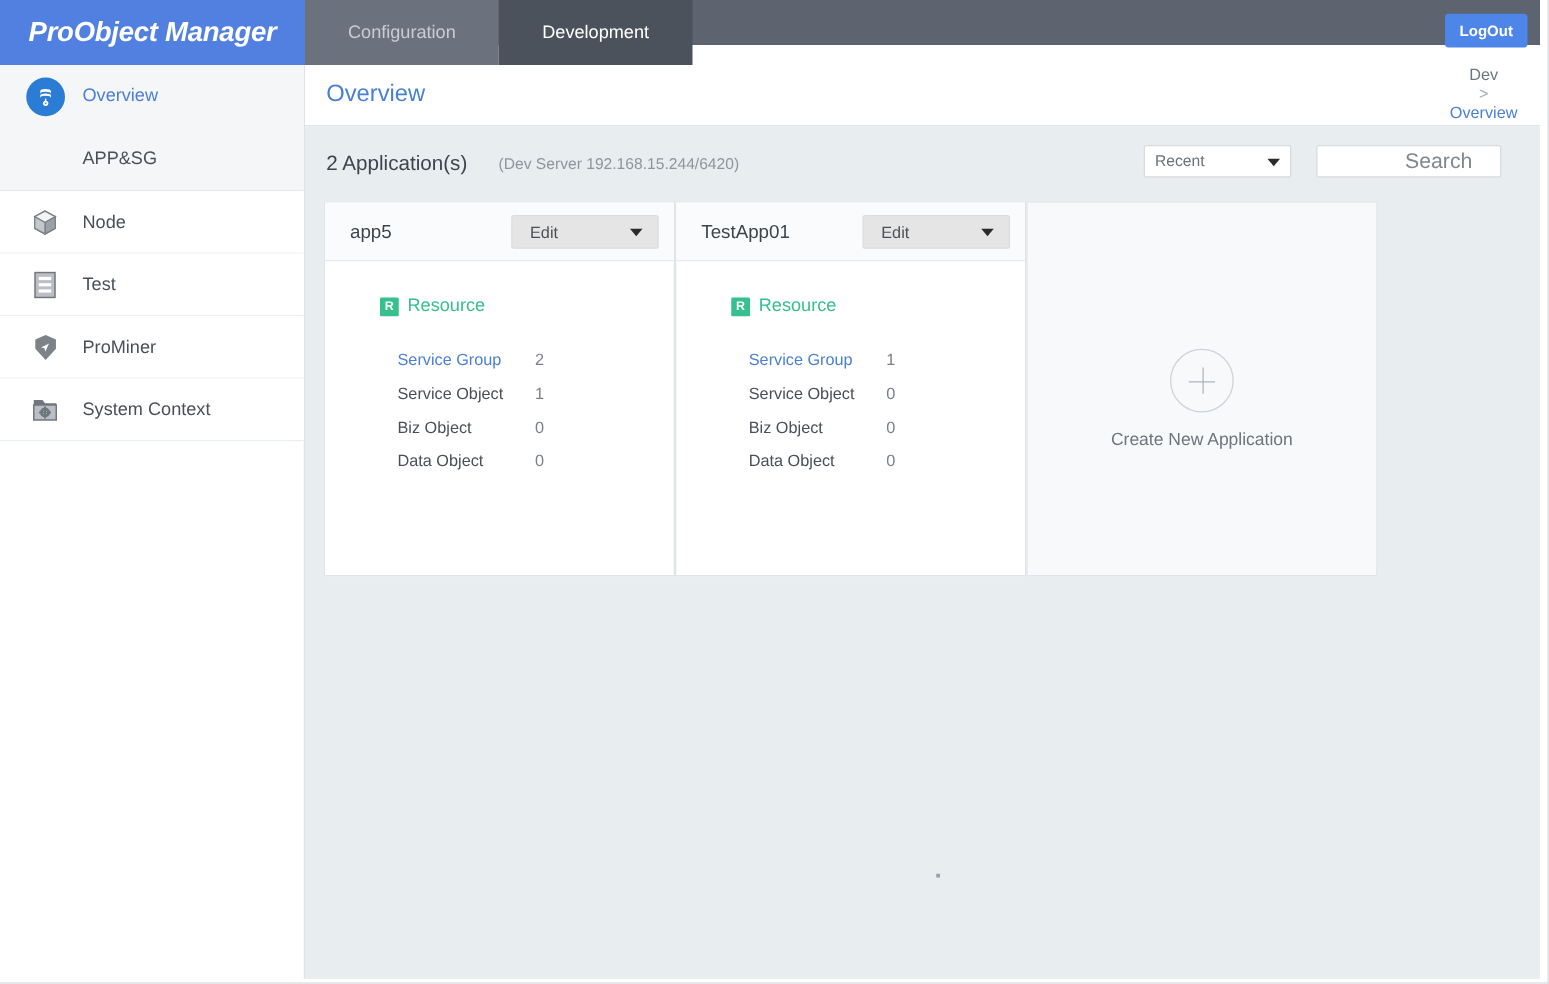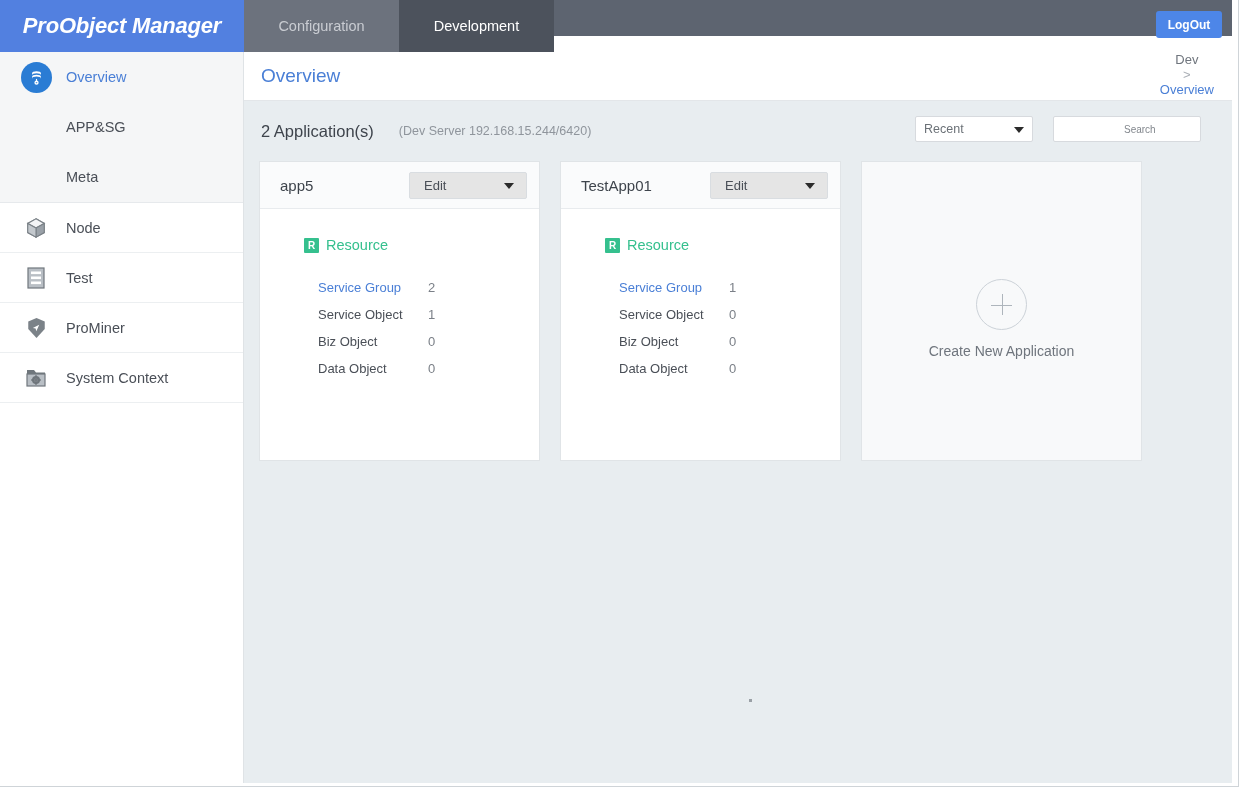--- a/index.html
+++ b/index.html
@@ -155,31 +155,30 @@
     border-radius: 2px;
     display: flex; align-items: center;
   }
   .searchbox .divider {
     width: 1px; height: 15px;
     background: #d7dade;
     margin-left: 27px; margin-right: 10px;
   }
   .searchbox input {
     border: none; outline: none;
-    font-size: 10px; color: #737373;
+    font-size: 17px; color: #737373;
     font-family: "Liberation Sans", sans-serif;
     width: 100px; background: transparent; margin-left: 33px;
   }
   .searchbox input::placeholder { color: #82878d; }
 
   
   .cards {
     display: flex;
     padding-left: 15px;
-    gap: 20px;
   }
   .card {
     width: 281px; height: 300px;
     background: #ffffff;
     border: 1px solid #e0e4e7;
   }
   .card-head {
     height: 47px;
     background: #fafbfc;
     border-bottom: 1px solid #e8ebee;
@@ -305,23 +304,20 @@
             </svg>
           </span>
         </span>
         <span>Overview</span>
       </div>
 
       <div class="side-item">
         <span class="label-sub">APP&amp;SG</span>
       </div>
 
-      <div class="side-item">
-        <span class="label-sub">Meta</span>
-      </div>
     </div>
 
     <div class="side-item">
       <span class="ico">
         <svg width="22" height="22" viewBox="0 0 24 24">
           <path d="M12 2 L21 7 L21 17 L12 22 L3 17 L3 7 Z" fill="#d9dde1" stroke="#7b8288" stroke-width="1.2"></path>
           <path d="M12 2 L21 7 L12 12 L3 7 Z" fill="#f3f4f6" stroke="#7b8288" stroke-width="1.2"></path>
           <path d="M12 12 L21 7 L21 17 L12 22 Z" fill="#9aa1a8" stroke="#7b8288" stroke-width="1.2"></path>
           <path d="M12 12 L3 7 L3 17 L12 22 Z" fill="#c3c8cd" stroke="#7b8288" stroke-width="1.2"></path>
         </svg>

